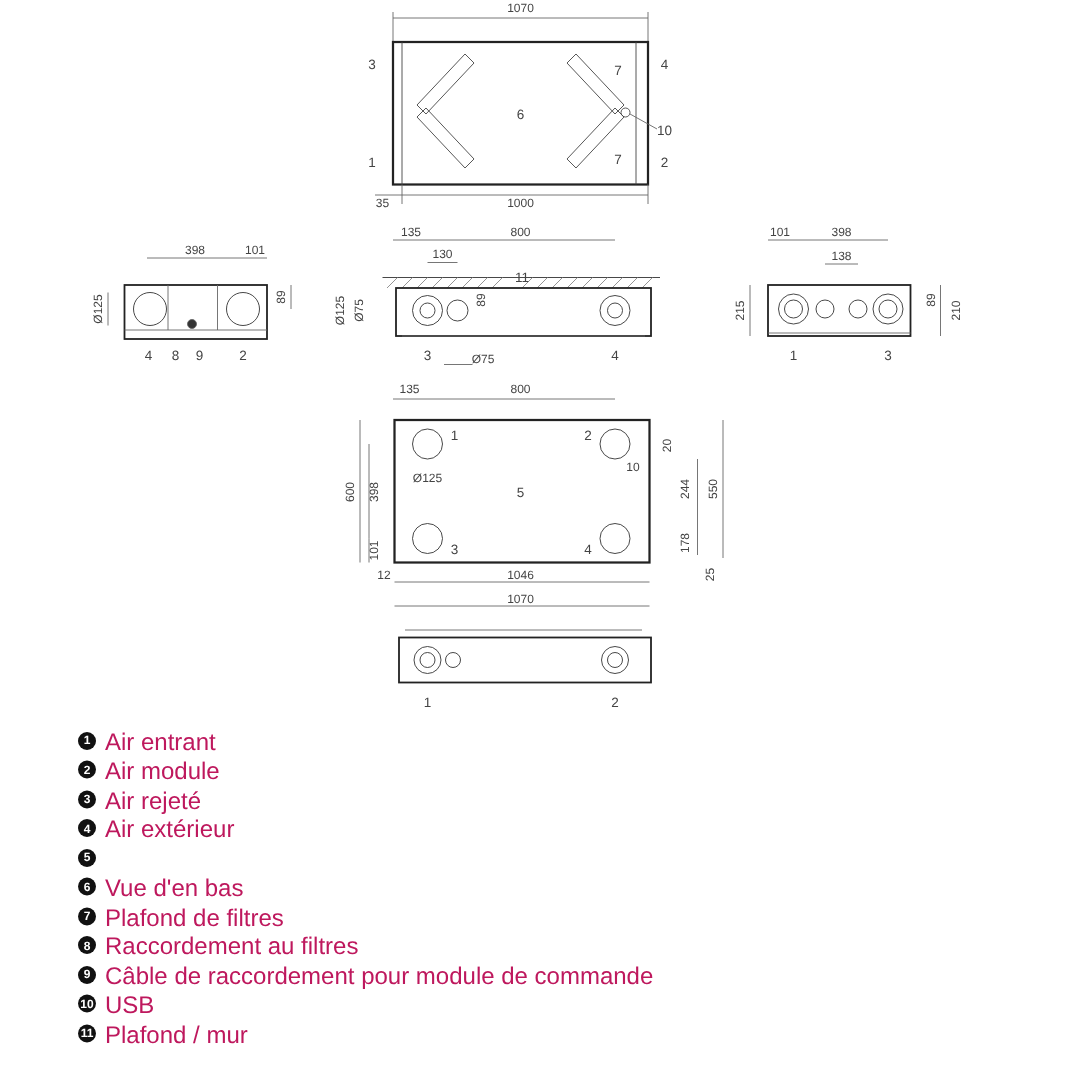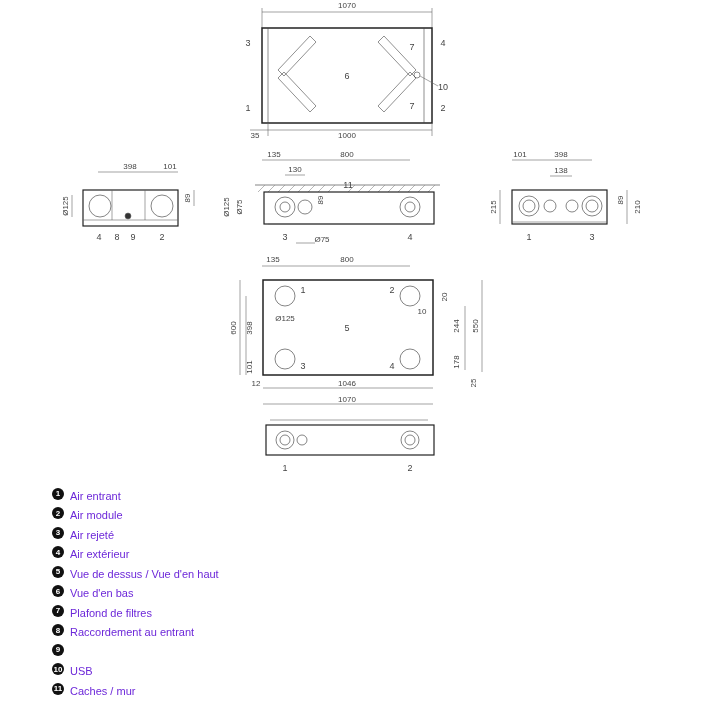--- a/index.html
+++ b/index.html
@@ -7,21 +7,21 @@
          font-family:"Liberation Sans", sans-serif; color:#333; }
   #drawing { position:absolute; left:0; top:0; width:720px; height:480px; }
   #drawing text { font-family:"Liberation Sans", sans-serif; fill:#444; }
   .dim { font-size:8px; }
   .circ { font-size:9px; }
   .legend { position:absolute; left:52px; top:486px; }
   .legend-item { display:flex; align-items:center; height:19.5px; }
   .badge { width:12px; height:12px; border-radius:50%; background:#111; color:#fff;
            font-size:8px; font-weight:bold; display:flex; align-items:center; justify-content:center;
            margin-right:6px; margin-top:-4px; font-family:"Liberation Sans", sans-serif; }
-  .legend-label { font-size:11px; color:#6d28d9; }
+  .legend-label { font-size:16px; color:#be185d; }
 </style>
 </head>
 <body>
 
 <svg id="drawing" viewBox="0 0 720 480" xmlns="http://www.w3.org/2000/svg">
   <g stroke="#666" stroke-width="0.6" fill="none">
 
     <g>
       <line x1="262" y1="12" x2="432" y2="12"></line>
       <line x1="262" y1="8" x2="262" y2="28"></line>
@@ -210,38 +210,38 @@
   <div class="legend-item">
       <span class="badge">3</span>
       <span class="legend-label">Air rejeté</span>
     </div>
   <div class="legend-item">
       <span class="badge">4</span>
       <span class="legend-label">Air extérieur</span>
     </div>
   <div class="legend-item">
       <span class="badge">5</span>
-      <span class="legend-label">Vue de dessus / Vue d'en haut</span>
     </div>
   <div class="legend-item">
       <span class="badge">6</span>
       <span class="legend-label">Vue d'en bas</span>
     </div>
   <div class="legend-item">
       <span class="badge">7</span>
       <span class="legend-label">Plafond de filtres</span>
     </div>
   <div class="legend-item">
       <span class="badge">8</span>
-      <span class="legend-label">Raccordement au entrant</span>
+      <span class="legend-label">Raccordement au filtres</span>
     </div>
   <div class="legend-item">
       <span class="badge">9</span>
+      <span class="legend-label">Câble de raccordement pour module de commande</span>
     </div>
   <div class="legend-item">
       <span class="badge">10</span>
       <span class="legend-label">USB</span>
     </div>
   <div class="legend-item">
       <span class="badge">11</span>
-      <span class="legend-label">Caches / mur</span>
+      <span class="legend-label">Plafond / mur</span>
     </div>
 </div>
 
 </body></html>

